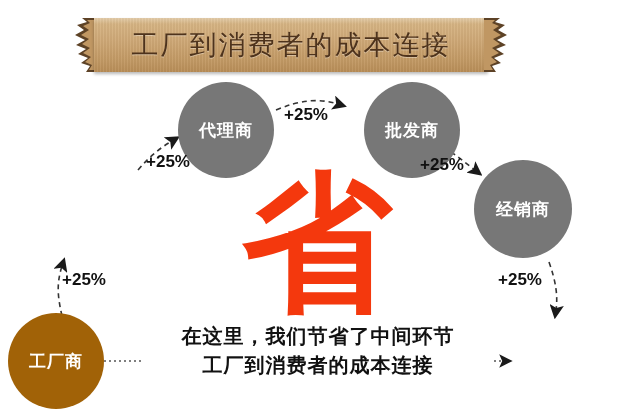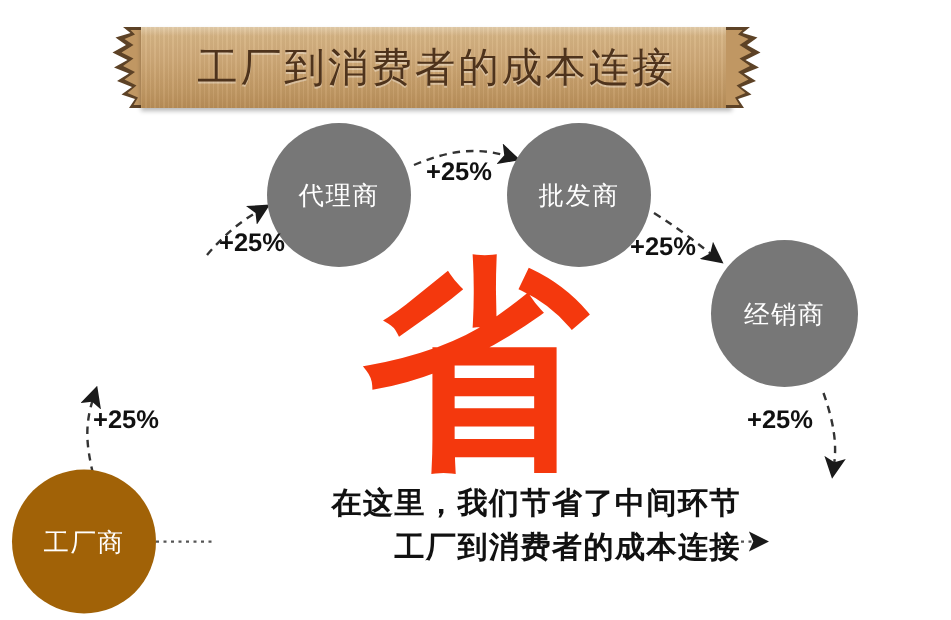--- a/index.html
+++ b/index.html
@@ -65,30 +65,30 @@
   }
 
   
   .node {
     position: absolute;
     border-radius: 50%;
     display: flex;
     align-items: center;
     justify-content: center;
     color: #ffffff;
-    font-weight: 400;
+    font-weight: 700;
     white-space: nowrap;
     letter-spacing: 1px;
   }
   .node.gray  { background: #777777; font-size: 17px; }
   .node.green { background: #a16207; font-size: 17px; }
 
   #node-zongjingxiao { left: 48px;  top: 160px; width: 98px;  height: 98px; }
   #node-dailishang   { left: 178px; top: 82px;  width: 96px;  height: 96px; }
-  #node-pifashang    { left: 338px; top: 82px;  width: 96px;  height: 96px; }
+  #node-pifashang    { left: 364px; top: 82px;  width: 96px;  height: 96px; }
   #node-jingxiaoshang{ left: 474px; top: 160px; width: 98px;  height: 98px; }
   #node-gongchang    { left: 8px;   top: 313px; width: 96px;  height: 96px; }
   #node-xiaofeizhe   { left: 510px; top: 313px; width: 96px;  height: 96px; }
 
   
   #arrows {
     position: absolute;
     left: 0; top: 0;
     width: 634px;
     height: 413px;
@@ -122,21 +122,21 @@
     color: #f4380d;
     text-align: center;
   }
 
   
   #slogan {
     position: absolute;
     left: 142px;
     top: 322px;
     width: 352px;
-    text-align: right;
+    text-align: center;
     font-size: 20px;
     font-weight: bold;
     color: #111111;
     line-height: 29px;
     letter-spacing: 1px;
     background: #ffffff;
   }
   #slogan .line2 { display: block; }
 </style>
 </head>

